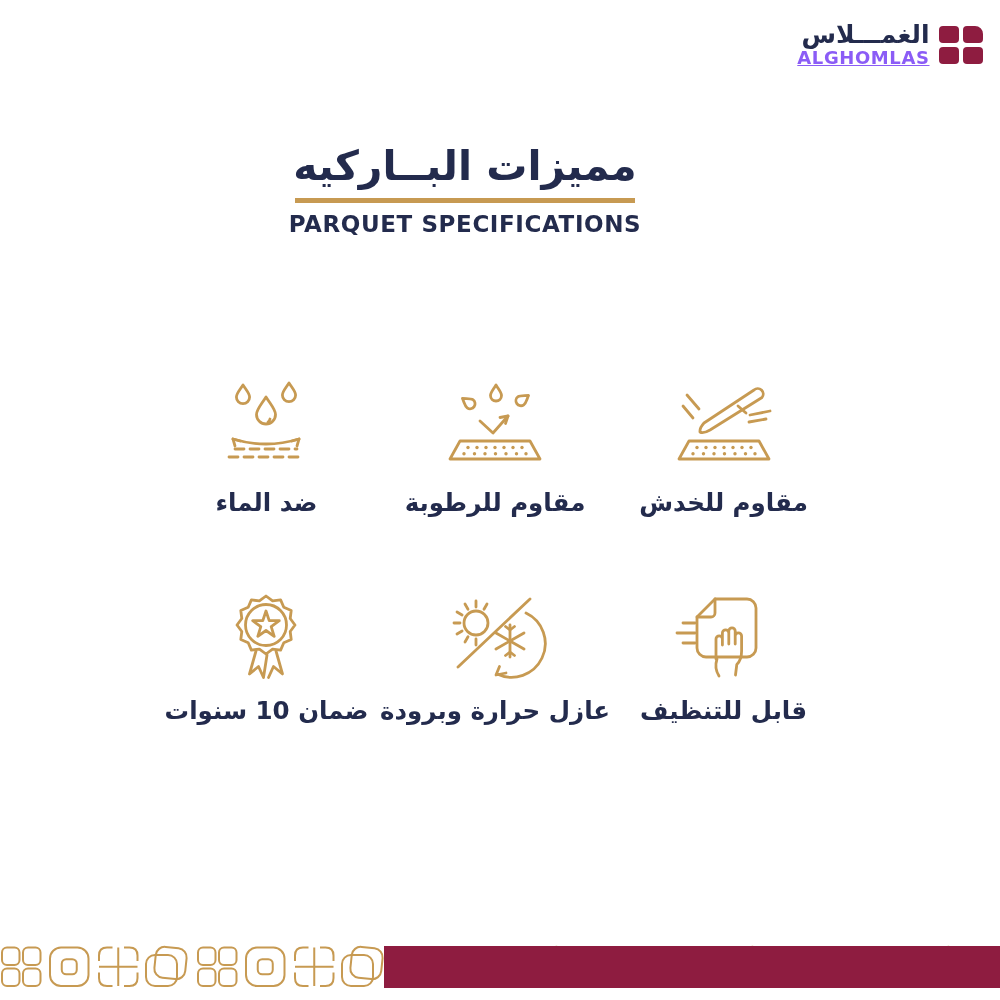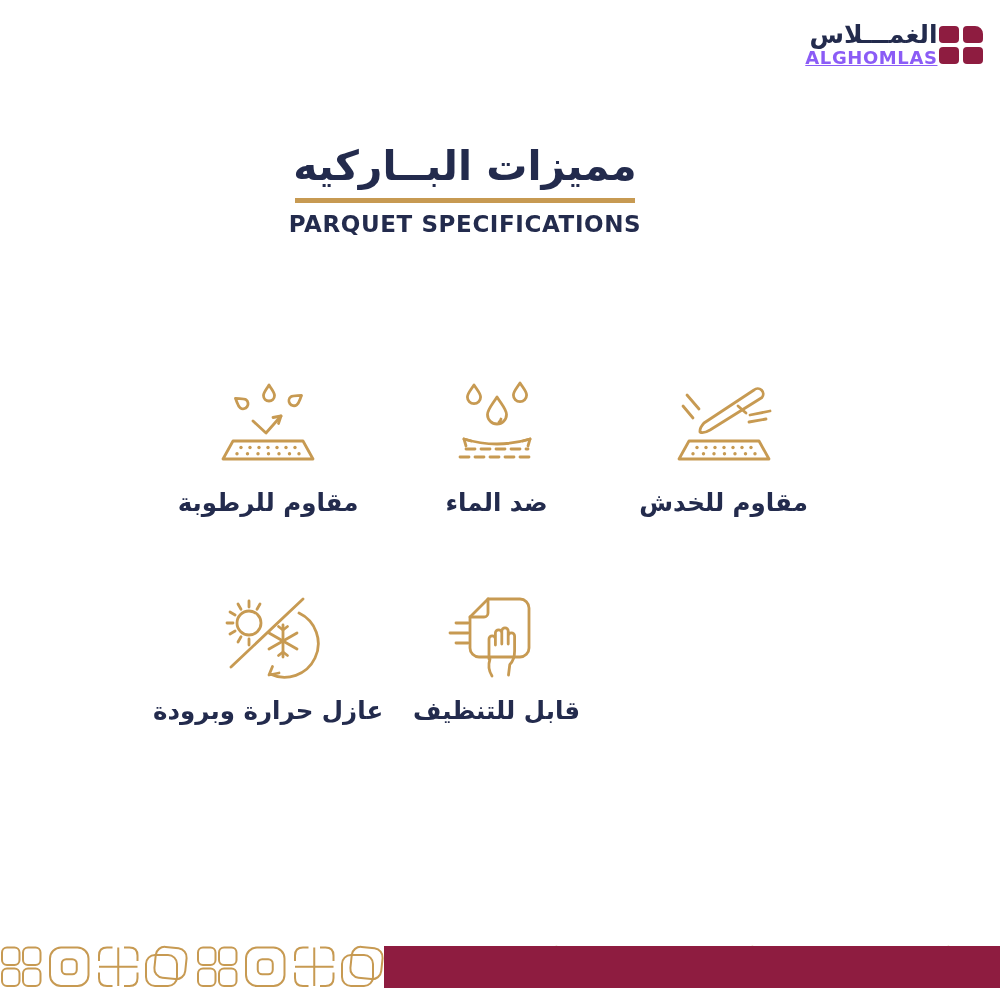--- a/index.html
+++ b/index.html
@@ -1,21 +1,21 @@
 <!DOCTYPE html>
 <html lang="ar"><head>
 <meta charset="utf-8">
 <style>
   * { margin:0; padding:0; box-sizing:border-box; }
   html,body { width:1000px; height:1000px; }
   body { font-family:"DejaVu Sans", sans-serif; background:#ffffff; overflow:hidden; }
   .page { position:relative; width:1000px; height:1000px; background:#ffffff; }
 
   
-  .logo { position:absolute; top:22px; right:17px; display:flex; align-items:center; gap:1px; }
+  .logo { position:absolute; top:22px; right:17px; display:flex; align-items:center; gap:9px; }
   .logo-text { display:flex; flex-direction:column; align-items:flex-end; }
   .logo-ar { font-size:25px; font-weight:bold; color:#232B4D; line-height:1.05; direction:rtl; }
   .logo-en { font-size:18px; font-weight:600; color:#8b5cf6; letter-spacing:0.6px; line-height:1.1;text-decoration:underline; }
   .logo-mark { display:grid; grid-template-columns:20px 20px; grid-template-rows:17px 17px; gap:4.5px; }
   .logo-sq { background:#8E1C40; border-radius:4px; }
   .logo-sq.tr { border-top-right-radius:8px; }
 
   
   .title-block { position:absolute; top:140px; left:0; width:930px; text-align:center; }
   .title-ar { font-size:41px; font-weight:bold; color:#232B4D; direction:rtl; line-height:1.3; }
@@ -57,20 +57,37 @@
     </div>
   </div>
 
   <div class="title-block">
     <div class="title-ar">مميزات البــاركيه</div>
     <div class="title-divider"></div>
     <div class="subtitle-en">PARQUET SPECIFICATIONS</div>
   </div>
 
   <div class="features">
+
+    <div class="feature">
+      <svg width="118" height="92" viewBox="0 0 118 92">
+        <g class="ic">
+          <path d="M59,16 c-5,8 -9.5,12.5 -9.5,17.5 a9.5,9.5 0 0 0 19,0 c0,-5 -4.5,-9.5 -9.5,-17.5 z"></path>
+          <path d="M63,38 a5.5,5.5 0 0 1 -2,3.2"></path>
+          <path d="M36,4 c-3.6,5.6 -6.6,8.6 -6.6,12 a6.6,6.6 0 0 0 13.2,0 c0,-3.4 -3,-6.4 -6.6,-12 z"></path>
+          <path d="M82,2 c-3.6,5.6 -6.6,8.6 -6.6,12 a6.6,6.6 0 0 0 13.2,0 c0,-3.4 -3,-6.4 -6.6,-12 z"></path>
+          <path d="M26,58 Q59,68 92,58"></path>
+          <path d="M33,60 L26,58 L28,65"></path>
+          <path d="M85,60 L92,58 L90,65"></path>
+        </g>
+        <path class="icdash" d="M28,68 H90"></path>
+        <path class="icdash" d="M22,76 H96"></path>
+      </svg>
+      <div class="feature-label" dir="rtl">ضد الماء</div>
+    </div>
 
     <div class="feature">
       <svg width="118" height="92" viewBox="0 0 118 92">
         <g class="ic">
           <path d="M24,60 L94,60 L104,78 L14,78 Z"></path>
           <path d="M0,-9 C-3,-4 -5.5,-1.5 -5.5,1.5 a5.5,5.5 0 0 0 11,0 C5.5,-1.5 3,-4 0,-9 Z" transform="translate(60,13)"></path>
           <path d="M0,-8 C-2.7,-3.6 -5,-1.3 -5,1.3 a5,5 0 0 0 10,0 C5,-1.3 2.7,-3.6 0,-8 Z" transform="translate(33,22) rotate(-55)"></path>
           <path d="M0,-8 C-2.7,-3.6 -5,-1.3 -5,1.3 a5,5 0 0 0 10,0 C5,-1.3 2.7,-3.6 0,-8 Z" transform="translate(86,19) rotate(55)"></path>
           <path d="M44,40 L57,52 L72,35"></path>
           <path d="M64,36.5 L72,35 L69.5,42.5"></path>
@@ -91,37 +108,20 @@
             <circle cx="80.5" cy="72.8" r="1.7"></circle>
             <circle cx="90" cy="72.8" r="1.7"></circle>
         </g>
       </svg>
       <div class="feature-label" dir="rtl">مقاوم للرطوبة</div>
     </div>
 
     <div class="feature">
       <svg width="118" height="92" viewBox="0 0 118 92">
         <g class="ic">
-          <path d="M59,16 c-5,8 -9.5,12.5 -9.5,17.5 a9.5,9.5 0 0 0 19,0 c0,-5 -4.5,-9.5 -9.5,-17.5 z"></path>
-          <path d="M63,38 a5.5,5.5 0 0 1 -2,3.2"></path>
-          <path d="M36,4 c-3.6,5.6 -6.6,8.6 -6.6,12 a6.6,6.6 0 0 0 13.2,0 c0,-3.4 -3,-6.4 -6.6,-12 z"></path>
-          <path d="M82,2 c-3.6,5.6 -6.6,8.6 -6.6,12 a6.6,6.6 0 0 0 13.2,0 c0,-3.4 -3,-6.4 -6.6,-12 z"></path>
-          <path d="M26,58 Q59,68 92,58"></path>
-          <path d="M33,60 L26,58 L28,65"></path>
-          <path d="M85,60 L92,58 L90,65"></path>
-        </g>
-        <path class="icdash" d="M28,68 H90"></path>
-        <path class="icdash" d="M22,76 H96"></path>
-      </svg>
-      <div class="feature-label" dir="rtl">ضد الماء</div>
-    </div>
-
-    <div class="feature">
-      <svg width="118" height="92" viewBox="0 0 118 92">
-        <g class="ic">
           <path d="M89,9 a5.5,5.5 0 0 1 8,7.5 L45,49 q-7,4 -10,2 q-0.5,-4 4,-9 Z"></path>
           <path d="M73,25 L81,32"></path>
           <path d="M22,14 L34,28"></path>
           <path d="M18,25 L28,37"></path>
           <path d="M85,34 L105,30"></path>
           <path d="M84,41 L101,38"></path>
           <path d="M24,60 L94,60 L104,78 L14,78 Z"></path>
         </g>
         <g class="icdot">
           <circle cx="32" cy="66.5" r="1.7"></circle>
@@ -136,20 +136,32 @@
             <circle cx="49" cy="72.8" r="1.7"></circle>
             <circle cx="59.5" cy="72.8" r="1.7"></circle>
             <circle cx="70" cy="72.8" r="1.7"></circle>
             <circle cx="80.5" cy="72.8" r="1.7"></circle>
             <circle cx="90" cy="72.8" r="1.7"></circle>
         </g>
       </svg>
       <div class="feature-label" dir="rtl">مقاوم للخدش</div>
     </div>
 
+    <div class="feature">
+      <svg width="118" height="92" viewBox="0 0 118 92">
+        <g class="ic" stroke-width="2.6">
+          <polygon points="88,36 83.2,42.5 84.2,50.5 76.8,53.7 73.6,61.1 65.6,60.1 59,65 52.4,60.1 44.4,61.1 41.2,53.7 33.8,50.5 34.8,42.5 30,36 34.8,29.5 33.8,21.5 41.2,18.3 44.4,10.9 52.4,11.9 59,7 65.6,11.9 73.6,10.9 76.8,18.3 84.2,21.5 83.2,29.5"></polygon>
+          <circle cx="59" cy="36" r="20.5"></circle>
+          <polygon points="59,22 62.2,31.6 72.3,31.7 64.2,37.7 67.2,47.3 59,41.5 50.8,47.3 53.8,37.7 45.7,31.7 55.8,31.6"></polygon>
+          <path d="M49,62 L42.5,85 L51.5,77.5 L56.5,88.5 L60,66"></path>
+          <path d="M69,62 L75.5,85 L66.5,77.5 L61.5,88.5"></path>
+        </g>
+      </svg>
+      <div class="feature-label" dir="rtl">ضمان 10 سنوات</div>
+    </div>
 
     <div class="feature">
       <svg width="118" height="92" viewBox="0 0 118 92">
         <g class="ic" stroke-width="2.6">
           <path d="M22,78 L94,10"></path>
           <circle cx="40" cy="34" r="12"></circle>
           <path d="M48,20.2 L51,15"></path>
             <path d="M40,18 L40,12"></path>
             <path d="M32,20.2 L29,15"></path>
           <path d="M26.1,26 L21,23"></path>

